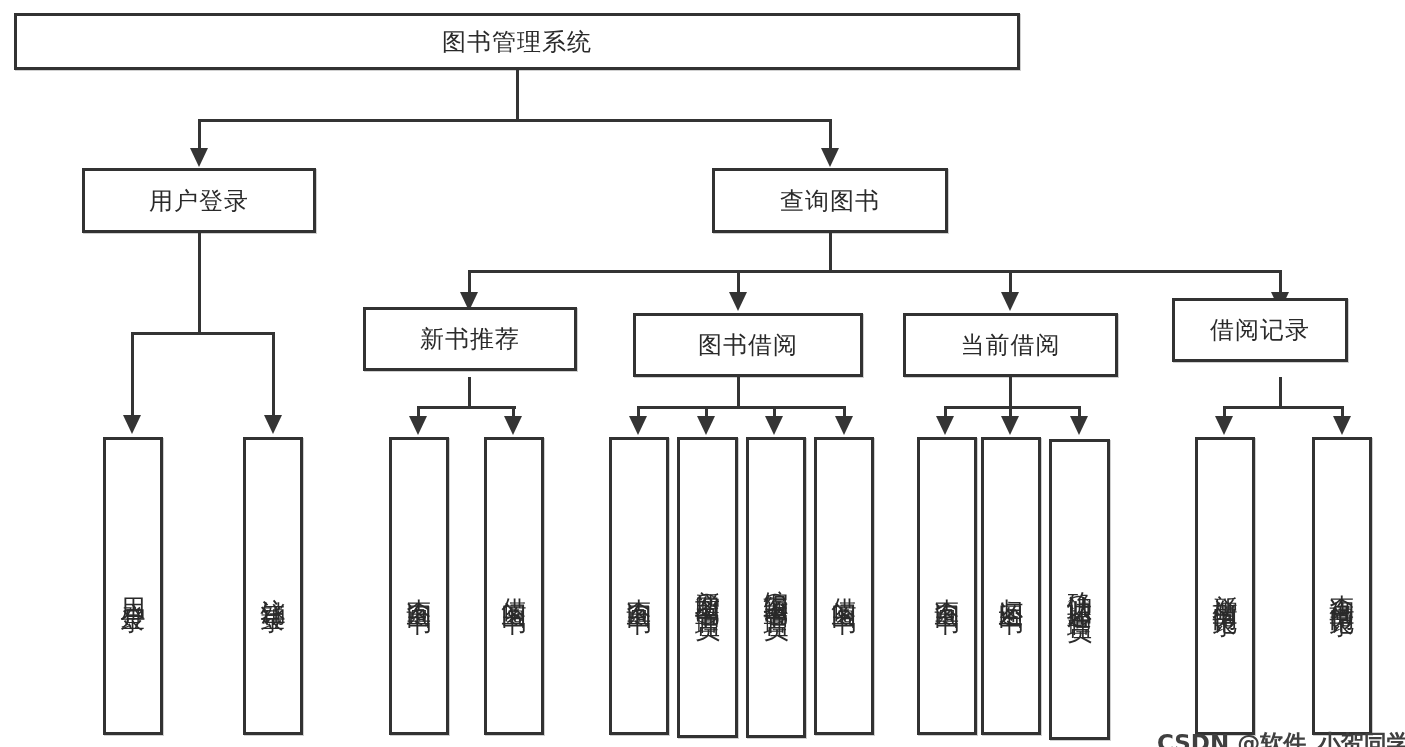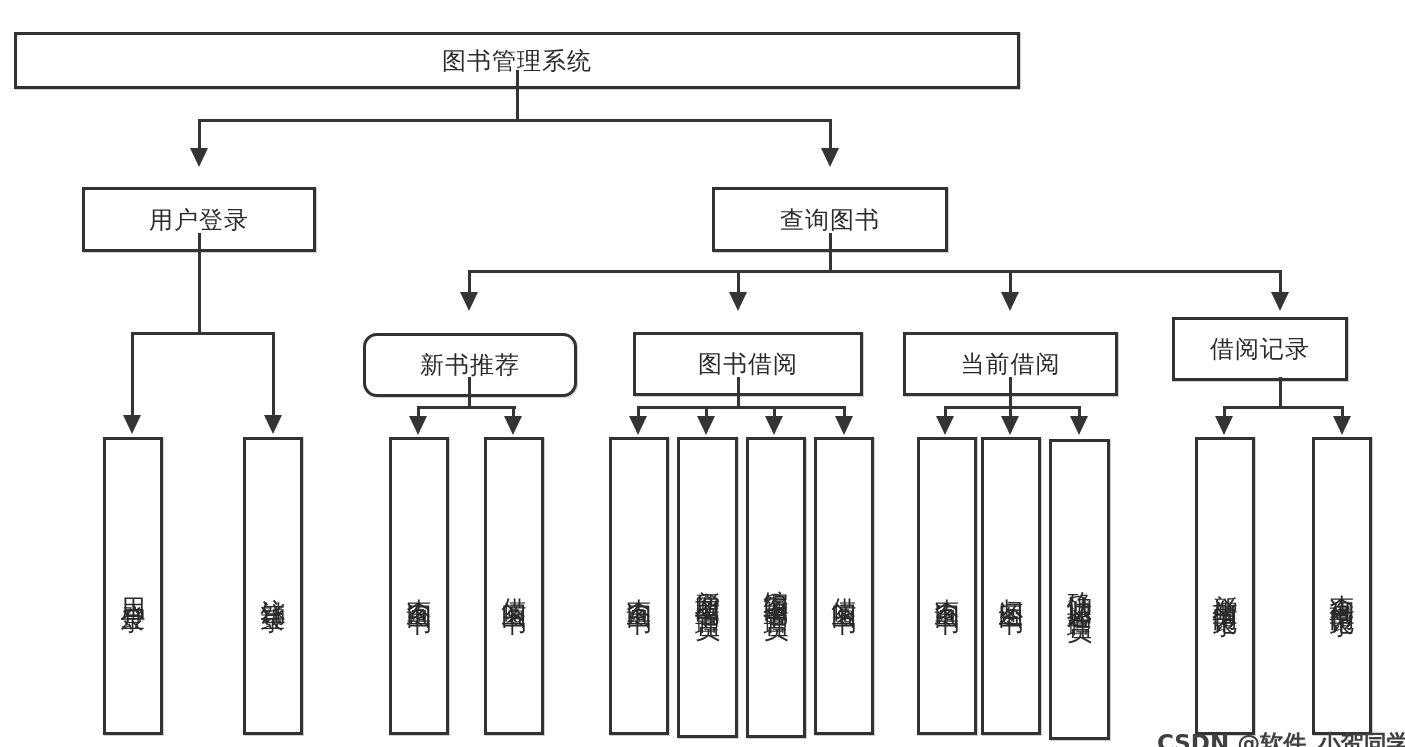--- a/index.html
+++ b/index.html
@@ -6,21 +6,20 @@
   body { font-family:"DejaVu Sans","Liberation Sans",sans-serif; }
   #canvas {
     position:relative; width:1405px; height:747px; background:#ffffff;
     overflow:hidden; color:#2a2a2a;
   }
   .hbox {
     position:absolute; box-sizing:border-box; background:#ffffff;
     border:3px solid #323232; display:flex; align-items:center; justify-content:center;
     font-size:24px; color:#2a2a2a; letter-spacing:1px;
     box-shadow:1px 1px 0 rgba(120,120,120,.35);
-    margin-top:19px;
   }
   .vbox {
     position:absolute; box-sizing:border-box; background:#ffffff;
     border:3px solid #323232; display:flex; align-items:center; justify-content:center;
     box-shadow:1px 1px 0 rgba(120,120,120,.35);
   }
   .vtext {
     writing-mode:vertical-rl; text-orientation:mixed;
     font-size:25px; letter-spacing:4px; color:#2a2a2a; line-height:1;
     white-space:nowrap;
@@ -64,21 +63,21 @@
   <div class="drop" style="left:131px; top:332px; height:83px;"></div>
   <div class="drop" style="left:272px; top:332px; height:83px;"></div>
 
   <div class="vline" style="left:829px; top:233px; height:38px;"></div>
   <div class="hline" style="left:468px; top:270px; width:814px;"></div>
   <div class="drop" style="left:468px;  top:270px; height:22px;"></div>
   <div class="drop" style="left:737px;  top:270px; height:22px;"></div>
   <div class="drop" style="left:1009px; top:270px; height:22px;"></div>
   <div class="drop" style="left:1279px; top:270px; height:22px;"></div>
 
-  <div class="hbox" style="left:363px; top:314px; width:214px; height:64px;border-radius:14px;">
+  <div class="hbox" style="left:363px; top:307px; width:214px; height:64px;">
     <span>新书推荐</span>
   </div>
   <div class="hbox" style="left:633px; top:313px; width:230px; height:64px;">
     <span>图书借阅</span>
   </div>
   <div class="hbox" style="left:903px; top:313px; width:215px; height:64px;">
     <span>当前借阅</span>
   </div>
   <div class="hbox" style="left:1172px; top:298px; width:176px; height:64px;">
     <span>借阅记录</span>

